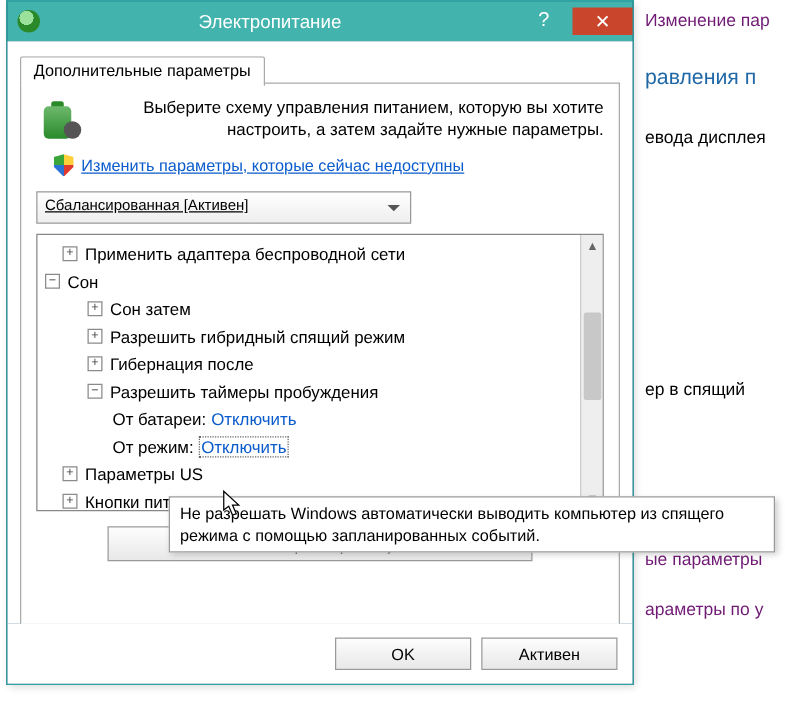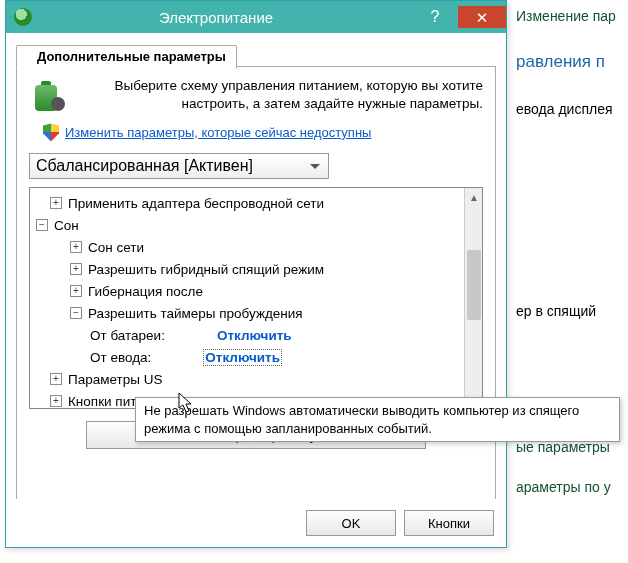--- a/index.html
+++ b/index.html
@@ -20,21 +20,21 @@
     position: absolute;
     left: 510px;
     top: 0;
     right: 0;
     bottom: 0;
     padding: 8px 6px;
     background: #fff;
     font-size: 14px;
   }
   .bg-link {
-    color: #14532d;
+    color: #701a75;
     margin-bottom: 28px;
     white-space: nowrap;
   }
   .bg-head {
     color: #1f67a6;
     font-size: 17px;
     margin-bottom: 29px;
     white-space: nowrap;
   }
   .bg-text {
@@ -98,28 +98,27 @@
 
   
   .tab-strip {
     height: 26px;
     position: relative;
   }
   .tab {
     position: absolute;
     left: 0; top: 4px;
     height: 24px;
-    padding: 3px 10px 0 20px;
+    padding: 3px 10px 0 10px;
     background: #fff;
     border: 1px solid #aaa;
     border-bottom: 1px solid #fff;
     border-radius: 2px 2px 0 0;
     font-size: 13px;
     z-index: 2;
-    font-weight: bold;
   }
   .tab-panel {
     border: 1px solid #aaa;
     margin-top: -1px;
     padding: 10px 12px 12px 12px;
     height: 454px;
     position: relative;
     z-index: 1;
     background: #fff;
   }
@@ -164,22 +163,23 @@
     cursor: pointer;
   }
 
   .plan-select {
     width: 300px;
     height: 26px;
     border: 1px solid #999;
     background: linear-gradient(#fff,#eee);
     padding: 3px 22px 3px 6px;
     position: relative;
-    font-size: 16px;
+    font-size: 12px;
     margin-bottom: 8px;
+    text-decoration: underline;
   }
   .plan-select::after {
     content: "";
     position: absolute;
     right: 8px; top: 10px;
     border: 5px solid transparent;
     border-top-color: #555;
   }
 
   .tree-box {
@@ -220,22 +220,22 @@
     width: 12px; height: 12px;
     border: 1px solid #8a8a8a;
     background: #fff;
     margin-right: 6px;
     display: inline-flex; align-items:center; justify-content:center;
     font-size: 10px; line-height: 1; color:#444;
     flex: none;
   }
   .ind-1 { padding-left: 14px; }
   .ind-2 { padding-left: 34px; }
-  .ind-3 { padding-left: 54px; gap: 48px; }
-  .val { color: #0a5bcc; margin-left: 4px; font-weight: bold; }
+  .ind-3 { padding-left: 54px; }
+  .val { color: #0a5bcc; margin-left: 4px; }
   .val-wrap { display:inline-flex; align-items:center; }
   .dotted { border:1px dotted #666; padding:0 1px; }
 
   .restore-btn {
     margin: 12px auto 0 auto;
     display: block;
     width: 340px;
     height: 28px;
     border: 1px solid #999;
     background: linear-gradient(#fdfdfd,#e8e8e8);
@@ -245,21 +245,21 @@
   .button-row {
     height: 48px;
     display: flex;
     justify-content: flex-end;
     align-items: center;
     gap: 8px;
     padding: 0 12px;
     background: #fff;
   }
   .dlg-btn {
-    width: 90px; height: 26px;
+    width: 109px; height: 26px;
     border: 1px solid #999;
     background: linear-gradient(#fdfdfd,#e8e8e8);
     font-size: 13px;
   }
   .dlg-btn.disabled { color: #9a9a9a; border-color:#c4c4c4; background:#f4f4f4; }
 
   
   .tooltip {
     position: absolute;
     left: 135px;
@@ -331,40 +331,40 @@
           <div class="node ind-1">
             <span class="exp">+</span>
             <span>Применить адаптера беспроводной сети</span>
           </div>
           <div class="node">
             <span class="exp">−</span>
             <span>Сон</span>
           </div>
           <div class="node ind-2">
             <span class="exp">+</span>
-            <span>Сон сети</span>
+            <span>Сон затем</span>
           </div>
           <div class="node ind-2">
             <span class="exp">+</span>
             <span>Разрешить гибридный спящий режим</span>
           </div>
           <div class="node ind-2">
             <span class="exp">+</span>
             <span>Гибернация после</span>
           </div>
           <div class="node ind-2">
             <span class="exp">−</span>
             <span>Разрешить таймеры пробуждения</span>
           </div>
           <div class="node ind-3">
             <span>От батареи:</span>
             <span class="val">Отключить</span>
           </div>
           <div class="node ind-3">
-            <span>От евода:</span>
+            <span>От режим:</span>
             <span class="val-wrap">
               <span class="val dotted">Отключить</span>
             </span>
           </div>
           <div class="node ind-1">
             <span class="exp">+</span>
             <span>Параметры US</span>
           </div>
           <div class="node ind-1">
             <span class="exp">+</span>
@@ -378,21 +378,21 @@
         </div>
       </div>
 
       <button class="restore-btn">Восстановить параметры по умолчанию</button>
 
     </div>
   </div>
 
   <div class="button-row">
     <button class="dlg-btn">OK</button>
-    <button class="dlg-btn">Кнопки</button>
+    <button class="dlg-btn">Активен</button>
   </div>
 </div>
 
 <div class="tooltip">Не разрешать Windows автоматически выводить компьютер из спящего режима с помощью запланированных событий.</div>
 
 <svg class="cursor" width="18" height="22" viewBox="0 0 18 22">
   <path d="M1 1 L1 16 L5 13 L8 20 L11 19 L8 12 L13 12 Z" fill="#fff" stroke="#000" stroke-width="1"></path>
 </svg>
 
 </body></html>

